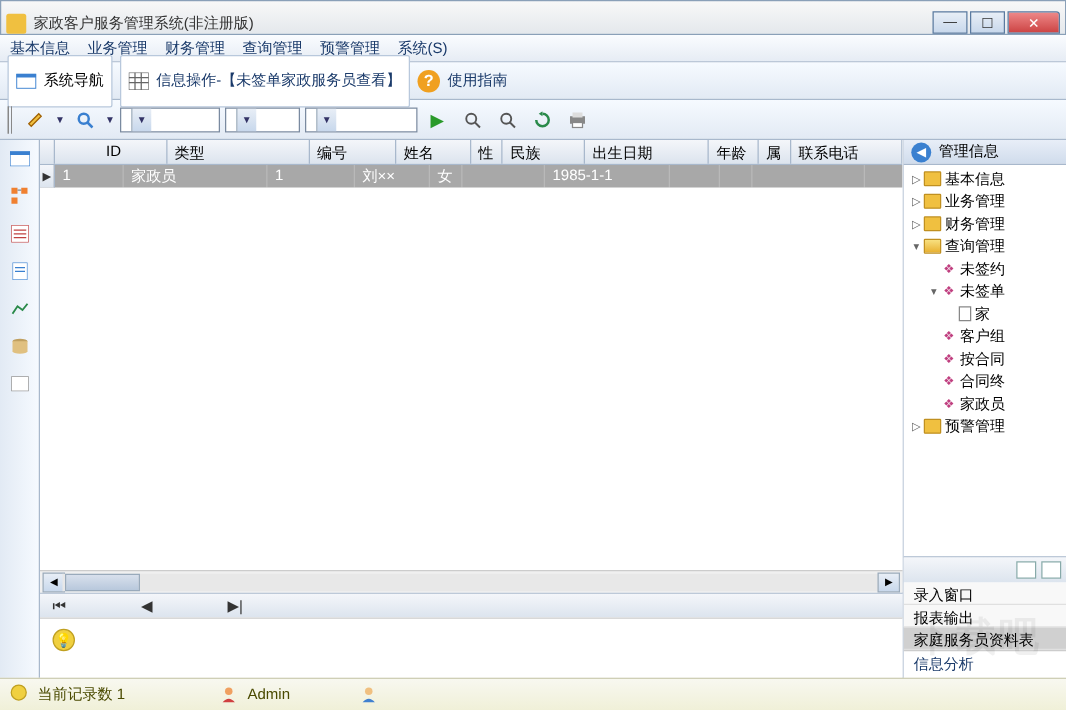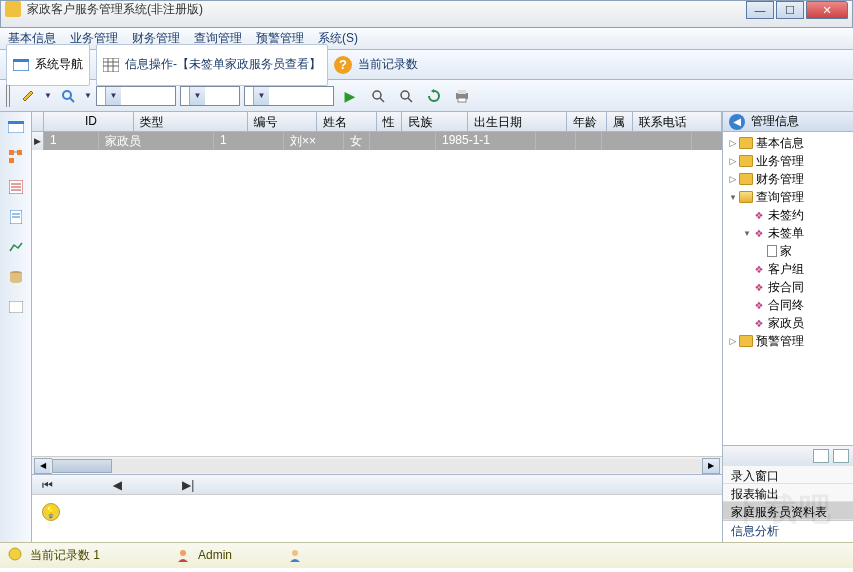--- a/index.html
+++ b/index.html
@@ -1,19 +1,19 @@
 <!DOCTYPE html>
 <html><head>
 <meta charset="utf-8">
 <style>
 * { box-sizing: border-box; margin: 0; padding: 0; font-family: "Microsoft YaHei", SimSun, sans-serif; font-size: 12px; }
 body { width: 853px; height: 572px; background: #fff; overflow: hidden; }
 
 
-.titlebar { height: 28px; background: linear-gradient(#f8f8f8,#e4e8ec); border: 1px solid #8aa0b8; display: flex; align-items: flex-start; padding: 0 4px; }
+.titlebar { height: 28px; background: linear-gradient(#f8f8f8,#e4e8ec); border: 1px solid #8aa0b8; display: flex; align-items: flex-end; padding: 0 4px; }
 .titlebar .app-icon { width: 16px; height: 16px; background: #f0c040; border-radius: 2px; margin-right: 6px; }
 .titlebar .title { flex: 1; color: #333; }
 .win-btns { display: flex; gap: 2px; }
 .win-btn { width: 28px; height: 18px; border: 1px solid #5a7aa0; background: linear-gradient(#e8eef6,#c8d8ec); display: flex; align-items: center; justify-content: center; font-size: 11px; color: #333; }
 .win-btn.close { background: linear-gradient(#e88,#c44); color: #fff; width: 42px; border-radius: 0 3px 0 0; }
 
 
 .menubar { height: 22px; background: linear-gradient(#fafcff,#e6ecf4); border-bottom: 1px solid #a8b8cc; display: flex; align-items: center; padding: 0 8px; gap: 14px; }
 .menubar span { color: #1a3a6a; cursor: default; }
 
@@ -127,21 +127,21 @@
           <rect width="16" height="14" fill="#fff" stroke="#666"></rect>
           <line x1="0" y1="4" x2="16" y2="4" stroke="#666"></line>
           <line x1="0" y1="8" x2="16" y2="8" stroke="#666"></line>
           <line x1="5" y1="0" x2="5" y2="14" stroke="#666"></line>
           <line x1="10" y1="0" x2="10" y2="14" stroke="#666"></line>
         </svg>
       </span>
     <span class="info-text">信息操作-【未签单家政服务员查看】</span>
   </div>
   <div class="help-icon">?</div>
-  <span style="color:#1a3a6a">当前记录数</span>
+  <span style="color:#1a3a6a">使用指南</span>
 </div>
 
 <div class="toolbar2">
   <div class="grip"></div>
   <div class="tbtn">
       <svg width="14" height="14">
         <path d="M2 10 L10 2 L12 4 L4 12 Z" fill="#f0c040" stroke="#a06000"></path>
       </svg>
     </div>
   <span style="font-size:8px;color:#336">▼</span>

